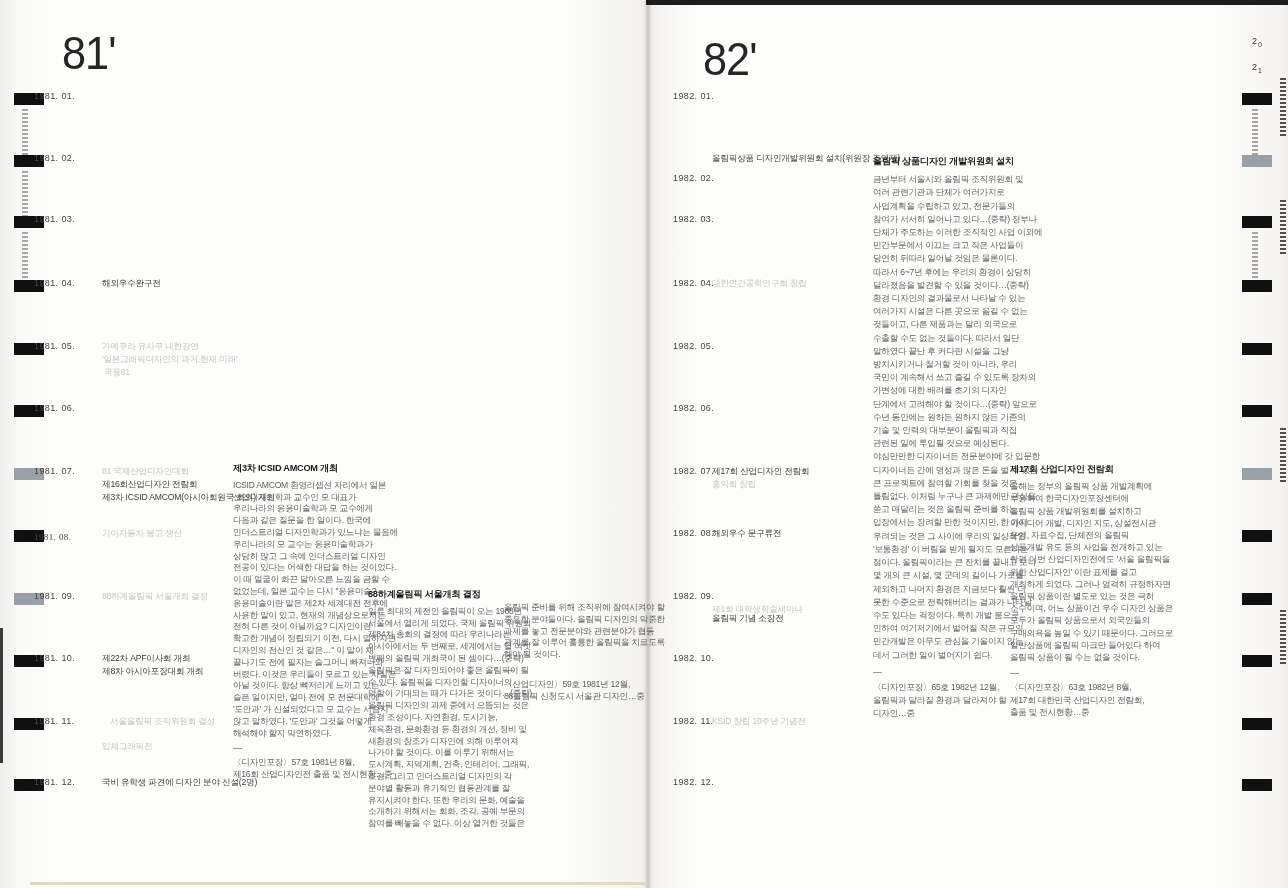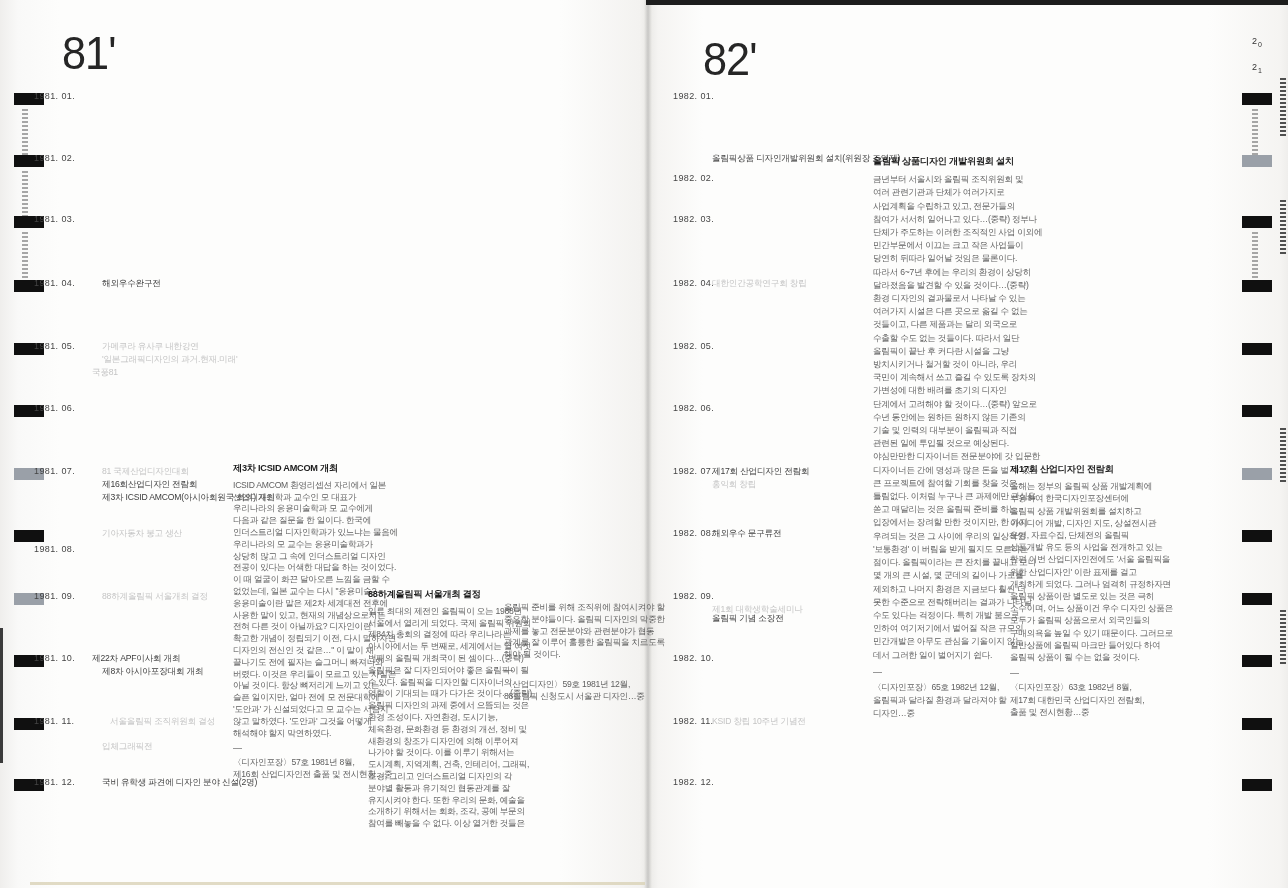--- a/index.html
+++ b/index.html
@@ -57,37 +57,37 @@
       <div class="block" style="left: 14px; top: 216px;"></div>
       <div class="vlabel" style="left: 22px; top: 232px; height: 56px;"></div>
       <div class="date" style="left: 34px; top: 214px;">1981. 03.</div>
       <div class="block" style="left: 14px; top: 280px;"></div>
       <div class="date" style="left: 34px; top: 278px;">1981. 04.</div>
       <div class="etitle" style="left: 102px; top: 277px;">해외우수완구전</div>
       <div class="block" style="left: 14px; top: 343px;"></div>
       <div class="date" style="left: 34px; top: 341px;">1981. 05.</div>
       <div class="etitle muted" style="left: 102px; top: 340px;">가메쿠라 유사쿠 내한강연</div>
       <div class="etitle muted" style="left: 102px; top: 353px;">'일본그래픽디자인의 과거.현재.미래'</div>
-      <div class="etitle muted" style="left: 92px; top: 366px;">국풍81</div>
+      <div class="etitle muted" style="left: 104px; top: 366px;">국풍81</div>
       <div class="block" style="left: 14px; top: 405px;"></div>
       <div class="date" style="left: 34px; top: 403px;">1981. 06.</div>
       <div class="block gray" style="left: 14px; top: 468px;"></div>
       <div class="date" style="left: 34px; top: 466px;">1981. 07.</div>
       <div class="etitle muted" style="left: 102px; top: 465px;">81 국제산업디자인대회</div>
       <div class="etitle" style="left: 102px; top: 478px;">제16회산업디자인 전람회</div>
       <div class="etitle" style="left: 102px; top: 491px;">제3차 ICSID AMCOM(아시아회원국 회의) 개최</div>
       <div class="block" style="left: 14px; top: 530px;"></div>
-      <div class="date" style="left: 34px; top: 544px;">1981. 08.</div>
+      <div class="date" style="left: 34px; top: 532px; font-family: Liberation Serif, serif;">1981. 08.</div>
       <div class="etitle muted" style="left: 102px; top: 527px;">기아자동차 봉고 생산</div>
       <div class="block gray" style="left: 14px; top: 593px;"></div>
       <div class="date" style="left: 34px; top: 591px;">1981. 09.</div>
       <div class="etitle muted" style="left: 102px; top: 590px;">88하계올림픽 서울개최 결정</div>
       <div class="block" style="left: 14px; top: 655px;"></div>
       <div class="date" style="left: 34px; top: 653px;">1981. 10.</div>
-      <div class="etitle" style="left: 92px; top: 652px;">제22차 APF이사회 개최</div>
+      <div class="etitle" style="left: 102px; top: 652px;">제22차 APF이사회 개최</div>
       <div class="etitle" style="left: 102px; top: 665px;">제8차 아시아포장대회 개최</div>
       <div class="block" style="left: 14px; top: 718px;"></div>
       <div class="date" style="left: 34px; top: 716px;">1981. 11.</div>
       <div class="etitle muted" style="left: 110px; top: 715px;">서울올림픽 조직위원회 결성</div>
       <div class="etitle muted" style="left: 102px; top: 728px; margin-top: 12px;">입체그래픽전</div>
       <div class="block" style="left: 14px; top: 779px;"></div>
       <div class="date" style="left: 34px; top: 777px;">1981. 12.</div>
       <div class="etitle" style="left: 102px; top: 776px;">국비 유학생 파견에 디자인 분야 신설(2명)</div>
     </div>
   <div id="timeline-right">
@@ -195,21 +195,21 @@
         <div class="ln">참여가 서서히 일어나고 있다…(중략) 정부나</div>
         <div class="ln">단체가 주도하는 이러한 조직적인 사업 이외에</div>
         <div class="ln">민간부문에서 이끄는 크고 작은 사업들이</div>
         <div class="ln">당연히 뒤따라 일어날 것임은 물론이다.</div>
         <div class="ln">따라서 6~7년 후에는 우리의 환경이 상당히</div>
         <div class="ln">달라졌음을 발견할 수 있을 것이다…(중략)</div>
         <div class="ln">환경 디자인의 결과물로서 나타날 수 있는</div>
         <div class="ln">여러가지 시설은 다른 곳으로 옮길 수 없는</div>
         <div class="ln">것들이고, 다른 제품과는 달리 외국으로</div>
         <div class="ln">수출할 수도 없는 것들이다. 따라서 일단</div>
-        <div class="ln">올림픽이 끝난 후 커다란 시설을 그냥</div>
+        <div class="ln">말하였다 끝난 후 커다란 시설을 그냥</div>
         <div class="ln">방치시키거나 철거할 것이 아니라, 우리</div>
         <div class="ln">국민이 계속해서 쓰고 즐길 수 있도록 장차의</div>
         <div class="ln">가변성에 대한 배려를 초기의 디자인</div>
         <div class="ln">단계에서 고려해야 할 것이다…(중략) 앞으로</div>
         <div class="ln">수년 동안에는 원하든 원하지 않든 기존의</div>
         <div class="ln">기술 및 인력의 대부분이 올림픽과 직접</div>
         <div class="ln">관련된 일에 투입될 것으로 예상된다.</div>
         <div class="ln">야심만만한 디자이너든 전문분야에 갓 입문한</div>
         <div class="ln">디자이너든 간에 명성과 많은 돈을 벌 수 있는</div>
         <div class="ln">큰 프로젝트에 참여할 기회를 찾을 것은</div>

